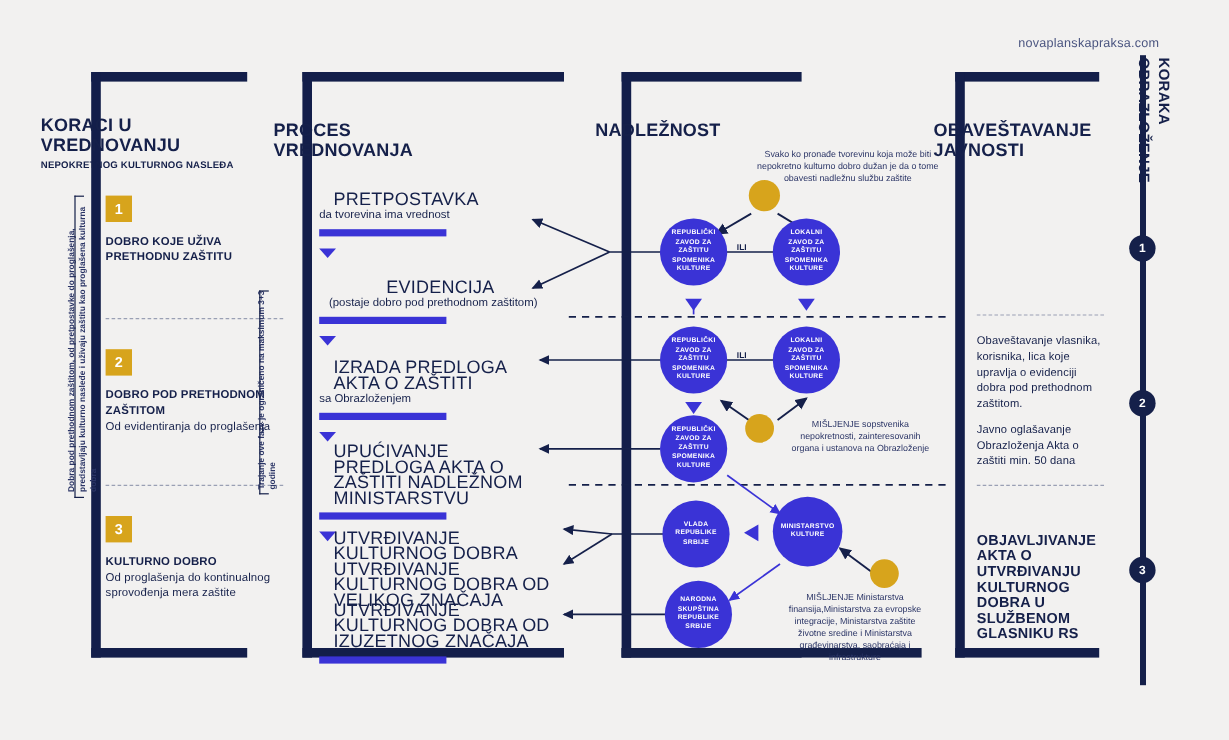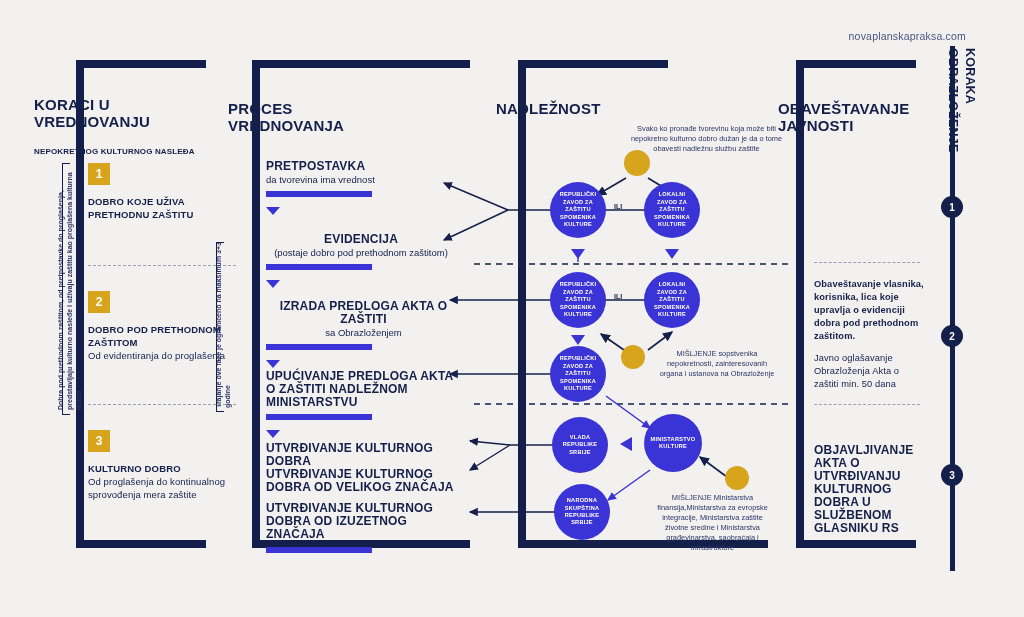--- a/index.html
+++ b/index.html
@@ -22,21 +22,21 @@
     font-size:10.5px;color:#4b5580;letter-spacing:.2px;
   }
 
   
   .bracket .vline{position:absolute;left:0;top:0;width:8px;height:100%;background:#131e4a;}
   .bracket .arm-top{position:absolute;left:0;top:0;height:8px;background:#131e4a;}
   .bracket .arm-bot{position:absolute;left:0;bottom:0;height:8px;background:#131e4a;}
 
   
   .col-title{font-size:15px;font-weight:bold;line-height:17px;letter-spacing:.2px;color:#15204a;}
-  .col-sub{font-size:8px;font-weight:bold;letter-spacing:.15px;color:#15204a;margin-top:17px;}
+  .col-sub{font-size:8px;font-weight:bold;letter-spacing:.15px;color:#15204a;margin-top:3px;}
 
   
   .step-badge{
     width:22px;height:22px;background:#d7a41c;color:#fff;
     font-size:12px;font-weight:bold;display:flex;align-items:center;justify-content:center;
   }
   .step-title{font-size:9.5px;font-weight:bold;line-height:13px;letter-spacing:.15px;}
   .step-desc{font-size:9.5px;line-height:13px;letter-spacing:.1px;}
 
   .dashrow{border-top:1.6px dashed #9aa0b4;}
@@ -46,21 +46,21 @@
     transform-origin:0 0;
     font-size:7px;font-weight:bold;line-height:9px;color:#2b3566;
     white-space:nowrap;
   }
   .vtext.rot{transform:rotate(-90deg);}
 
   
   .sqbrk{border:1.4px solid #15204a;border-right:none;}
 
   
-  .p-title{font-size:12px;font-weight:bold;line-height:13px;letter-spacing:.2px;}
+  .p-title{font-size:15px;font-weight:normal;line-height:13px;letter-spacing:.2px;margin-left:12px;}
   .p-sub{font-size:9.5px;line-height:13px;}
   .p-bar{height:6px;background:#3a33d6;}
   .p-arrow{
     width:0;height:0;border-left:7px solid transparent;border-right:7px solid transparent;
     border-top:8px solid #3a33d6;
   }
 
   
   .circ{
     border-radius:50%;background:#3a33d6;color:#fff;
@@ -155,21 +155,21 @@
     <div class="p-arrow" style="margin-top:10px;"></div>
   </div>
 
   <div class="abs" style="left:266px;top:233px;width:190px;text-align:center;">
     <div class="p-title">EVIDENCIJA</div>
     <div class="p-sub">(postaje dobro pod prethodnom zaštitom)</div>
     <div class="p-bar" style="width:106px;margin-top:5px;"></div>
     <div class="p-arrow" style="margin-top:10px;"></div>
   </div>
 
-  <div class="abs" style="left:266px;top:300px;width:195px;text-align:center;">
+  <div class="abs" style="left:266px;top:300px;width:195px;">
     <div class="p-title">IZRADA PREDLOGA AKTA O ZAŠTITI</div>
     <div class="p-sub">sa Obrazloženjem</div>
     <div class="p-bar" style="width:106px;margin-top:5px;"></div>
     <div class="p-arrow" style="margin-top:10px;"></div>
   </div>
 
   <div class="abs" style="left:266px;top:370px;width:190px;">
     <div class="p-title">UPUĆIVANJE PREDLOGA AKTA O ZAŠTITI NADLEŽNOM MINISTARSTVU</div>
     <div class="p-bar" style="width:106px;margin-top:5px;"></div>
     <div class="p-arrow" style="margin-top:10px;"></div>
@@ -294,21 +294,21 @@
     <div class="vline"></div>
     <div class="arm-bot" style="width:120px;"></div>
   </div>
 
   <div class="abs" style="left:778px;top:100px;width:180px;">
     <div class="col-title"><span>OBAVEŠTAVANJE</span></div>
     <div class="col-title"><span>JAVNOSTI</span></div>
   </div>
 
   <div class="abs dashrow" style="left:814px;top:262px;width:106px;"></div>
-  <div class="abs r-text" style="left:814px;top:278px;width:110px;font-weight:bold;">Obaveštavanje vlasnika, korisnika, lica koje upravlja o evidenciji dobra pod prethodnom zaštitom.</div>
+  <div class="abs r-text" style="left:814px;top:278px;width:110px;">Obaveštavanje vlasnika, korisnika, lica koje upravlja o evidenciji dobra pod prethodnom zaštitom.</div>
 
   <div class="abs r-text" style="left:814px;top:352px;width:110px;">Javno oglašavanje Obrazloženja Akta o zaštiti min. 50 dana</div>
   <div class="abs dashrow" style="left:814px;top:404px;width:106px;"></div>
 
   <div class="abs r-caps" style="left:814px;top:444px;width:118px;">OBJAVLJIVANJE AKTA O UTVRĐIVANJU KULTURNOG DOBRA U SLUŽBENOM GLASNIKU RS</div>
 
   <div class="abs tl-line" style="left:950px;top:46px;width:5px;height:525px;"></div>
 
   <div class="abs" style="left:960px;top:48px;width:140px;height:20px;">
     <div style="transform:rotate(90deg);transform-origin:0 0;width:140px;">

